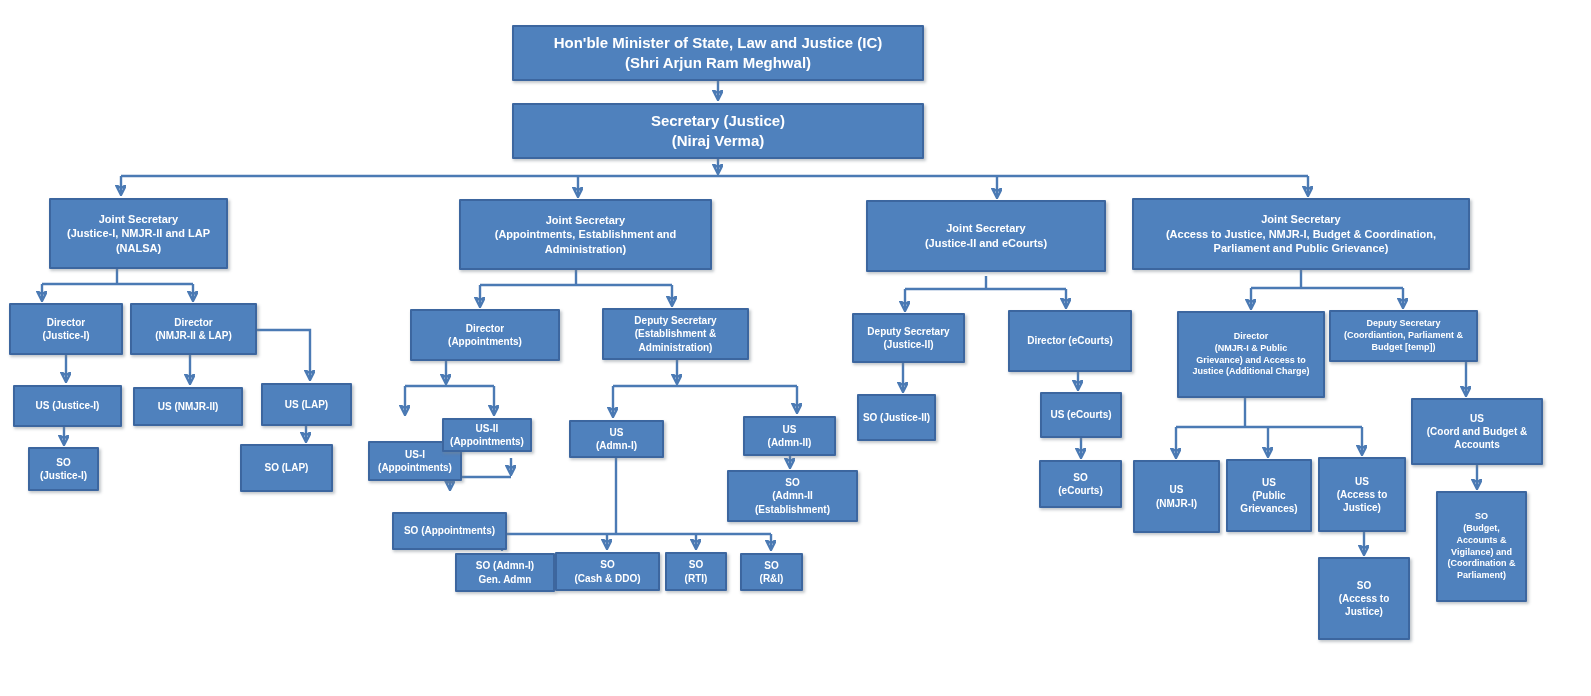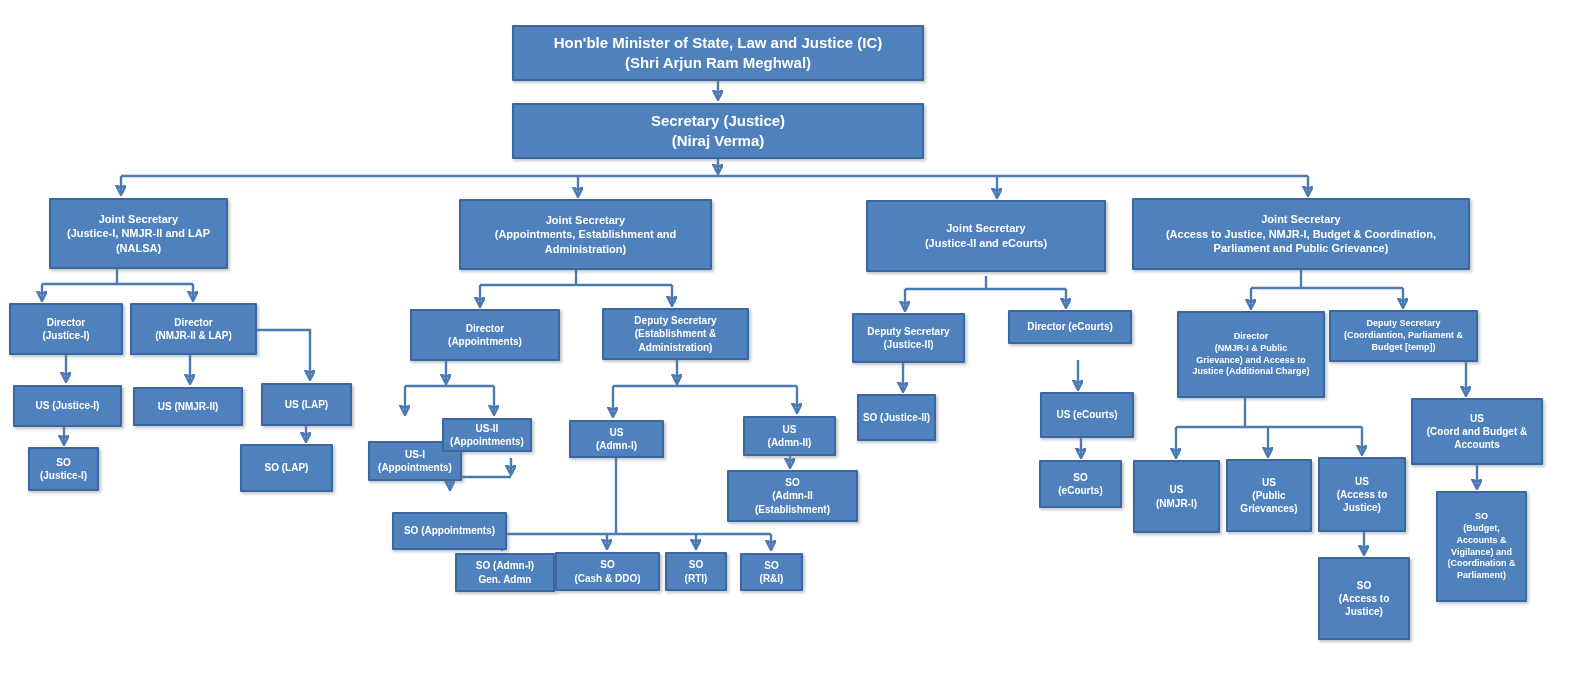--- a/index.html
+++ b/index.html
@@ -123,42 +123,42 @@
 (Justice-I)</div>
   <div class="node f-sm" style="left:130px;top:303px;width:127px;height:52px">Director
 (NMJR-II &amp; LAP)</div>
   <div class="node f-sm" style="left:410px;top:309px;width:150px;height:52px">Director
 (Appointments)</div>
   <div class="node f-sm" style="left:602px;top:308px;width:147px;height:52px">Deputy Secretary
 (Establishment &amp;
 Administration)</div>
   <div class="node f-sm" style="left:852px;top:313px;width:113px;height:50px">Deputy Secretary
 (Justice-II)</div>
-  <div class="node f-sm" style="left:1008px;top:310px;width:124px;height:34px">Director (eCourts)</div>
+  <div class="node f-sm" style="left:1008px;top:310px;width:124px;height:62px">Director (eCourts)</div>
   <div class="node f-xs" style="left:1177px;top:311px;width:148px;height:87px">Director
 (NMJR-I &amp; Public
 Grievance) and Access to
 Justice (Additional Charge)</div>
   <div class="node f-xs" style="left:1329px;top:310px;width:149px;height:52px">Deputy Secretary
 (Coordiantion, Parliament &amp;
 Budget [temp])</div>
 
   <div class="node f-sm" style="left:13px;top:385px;width:109px;height:42px">US (Justice-I)</div>
   <div class="node f-sm" style="left:133px;top:387px;width:110px;height:39px">US (NMJR-II)</div>
   <div class="node f-sm" style="left:261px;top:383px;width:91px;height:43px">US (LAP)</div>
   <div class="node f-sm" style="left:368px;top:441px;width:94px;height:40px">US-I
 (Appointments)</div>
   <div class="node f-sm" style="left:442px;top:418px;width:90px;height:28px">US-II
 (Appointments)</div>
   <div class="node f-sm" style="left:569px;top:420px;width:95px;height:38px">US
 (Admn-I)</div>
   <div class="node f-sm" style="left:743px;top:416px;width:93px;height:40px">US
 (Admn-II)</div>
   <div class="node f-sm" style="left:857px;top:394px;width:79px;height:47px">SO (Justice-II)</div>
-  <div class="node f-sm" style="left:1040px;top:392px;width:94px;height:46px">US (eCourts)</div>
+  <div class="node f-sm" style="left:1040px;top:392px;width:82px;height:46px">US (eCourts)</div>
   <div class="node f-sm" style="left:1133px;top:460px;width:87px;height:73px">US
 (NMJR-I)</div>
   <div class="node f-sm" style="left:1226px;top:459px;width:86px;height:73px">US
 (Public
 Grievances)</div>
   <div class="node f-sm" style="left:1318px;top:457px;width:88px;height:75px">US
 (Access to
 Justice)</div>
   <div class="node f-sm" style="left:1411px;top:398px;width:132px;height:67px">US
 (Coord and Budget &amp;

